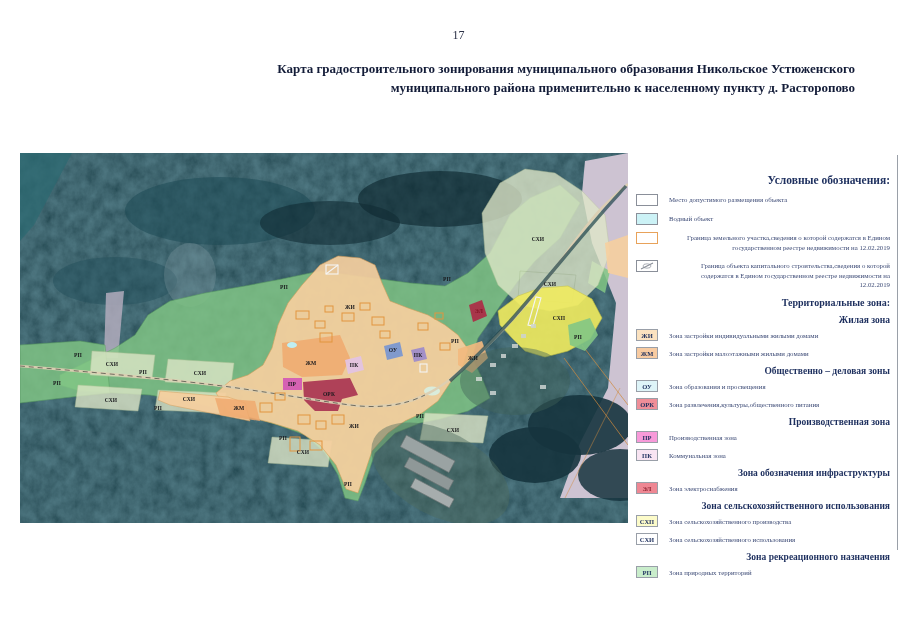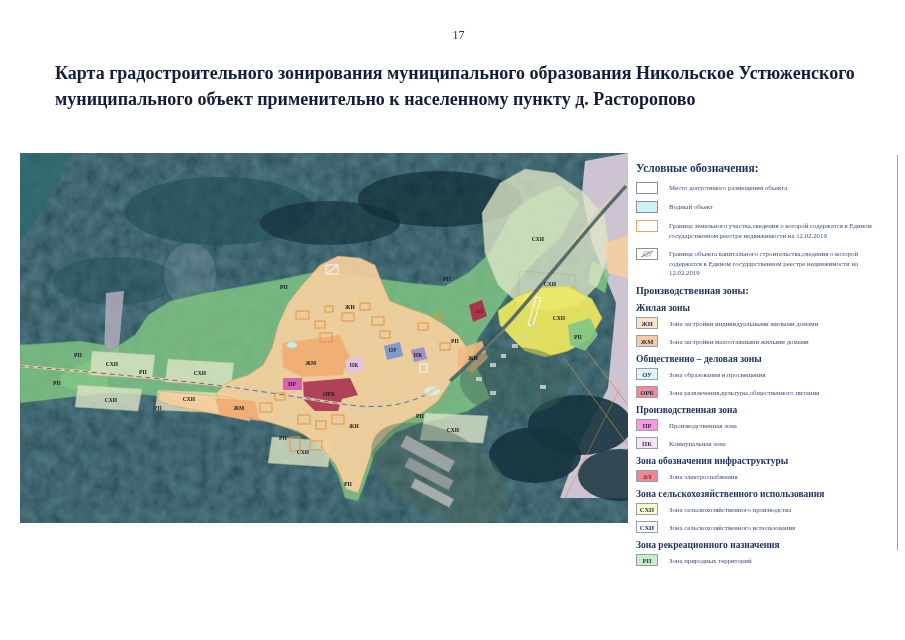--- a/index.html
+++ b/index.html
@@ -5,36 +5,36 @@
   html,body{margin:0;padding:0;}
   body{
     width:905px;height:640px;position:relative;background:#ffffff;
     font-family:"Liberation Serif","DejaVu Serif",serif;overflow:hidden;
   }
   .page-number{
     position:absolute;top:28px;left:6px;width:905px;text-align:center;
     font-size:12px;color:#2a2f45;
   }
   .map-title{
-    position:absolute;top:60px;left:55px;width:800px;text-align:left;
-    font-weight:bold;font-size:18px;line-height:1.45;color:#131c38;
+    position:absolute;top:60px;left:55px;width:800px;text-align:right;
+    font-weight:bold;font-size:13px;line-height:1.45;color:#131c38;
   }
   .map-wrap{
     position:absolute;left:20px;top:153px;width:608px;height:370px;
   }
   .map-wrap svg{position:absolute;left:0;top:0;}
   .map-labels{position:absolute;left:0;top:0;width:608px;height:370px;pointer-events:none;}
   .map-label{
     position:absolute;transform:translate(-50%,-50%);
     font-size:5.5px;font-weight:bold;color:#18181c;letter-spacing:0.2px;
     font-family:"Liberation Serif",serif;white-space:nowrap;
   }
   .map-label.red{color:#7c1220;}
   .legend{
-    position:absolute;left:636px;top:162px;width:254px;color:#3d4b76;
+    position:absolute;left:636px;top:174px;width:254px;color:#3d4b76;text-align:right;
   }
   .legend-title{
     font-size:11.5px;font-weight:bold;color:#1d2f5e;margin:0 0 8px 0;
   }
   .sym-row{display:flex;gap:11px;margin:0 0 7px 0;align-items:flex-start;}
   .sym-box{
     width:22px;height:12px;border:1px solid #8a8f99;flex:0 0 auto;background:#fff;
     position:relative;box-sizing:border-box;
   }
   .sym-label{font-size:6.8px;line-height:1.45;padding-top:1px;}
@@ -51,21 +51,21 @@
     position:absolute;left:897px;top:155px;width:1px;height:395px;background:#9aa0a8;
   }
 </style>
 </head>
 <body>
 
 <div class="page-number">17</div>
 
 <div class="map-title">
   <span>Карта градостроительного зонирования муниципального образования Никольское Устюженского</span><br>
-  <span>муниципального объект применительно к населенному пункту д. Расторопово</span>
+  <span>муниципального района применительно к населенному пункту д. Расторопово</span>
 </div>
 
 <div class="map-wrap">
   <svg width="608" height="370" viewBox="0 0 608 370">
     <defs>
       <filter id="forestTex" x="0" y="0" width="100%" height="100%">
         <feTurbulence type="fractalNoise" baseFrequency="0.09 0.07" numOctaves="4" seed="11"></feTurbulence>
         <feColorMatrix type="matrix" values="0.25 0 0 0 0.02  0.45 0 0 0 0.10  0.50 0 0 0 0.12  0 0 0 0 0.6"></feColorMatrix>
       </filter>
     </defs>
@@ -234,23 +234,23 @@
       <div class="sym-row">
         <span class="sym-box">
           <svg width="20" height="10" style="display:block">
             <line x1="4" y1="8" x2="16" y2="2" stroke="#8a8f99" stroke-width="1.2"></line>
             <ellipse cx="10" cy="5" rx="4" ry="2.2" fill="none" stroke="#8a8f99" stroke-width="0.7"></ellipse>
           </svg>
         </span>
         <span class="sym-label">Граница объекта капитального строительства,сведения о которой содержатся в Едином государственном реестре недвижимости на 12.02.2019</span>
       </div>
     </div>
-  <div class="zones-title">Производственная зоны:</div>
+  <div class="zones-title">Территориальные зона:</div>
   <div id="legend-groups">
-      <div class="group-heading">Жилая зоны</div>
+      <div class="group-heading">Жилая зона</div>
       <div class="zone-row">
         <span class="zone-box" style="background: rgb(251, 226, 192);">ЖИ</span>
         <span class="zone-label">Зона застройки индивидуальными жилыми домами</span>
       </div>
       <div class="zone-row">
         <span class="zone-box" style="background: rgb(248, 203, 161);">ЖМ</span>
         <span class="zone-label">Зона застройки малоэтажными жилыми домами</span>
       </div>
       <div class="group-heading">Общественно – деловая зоны</div>
       <div class="zone-row">

